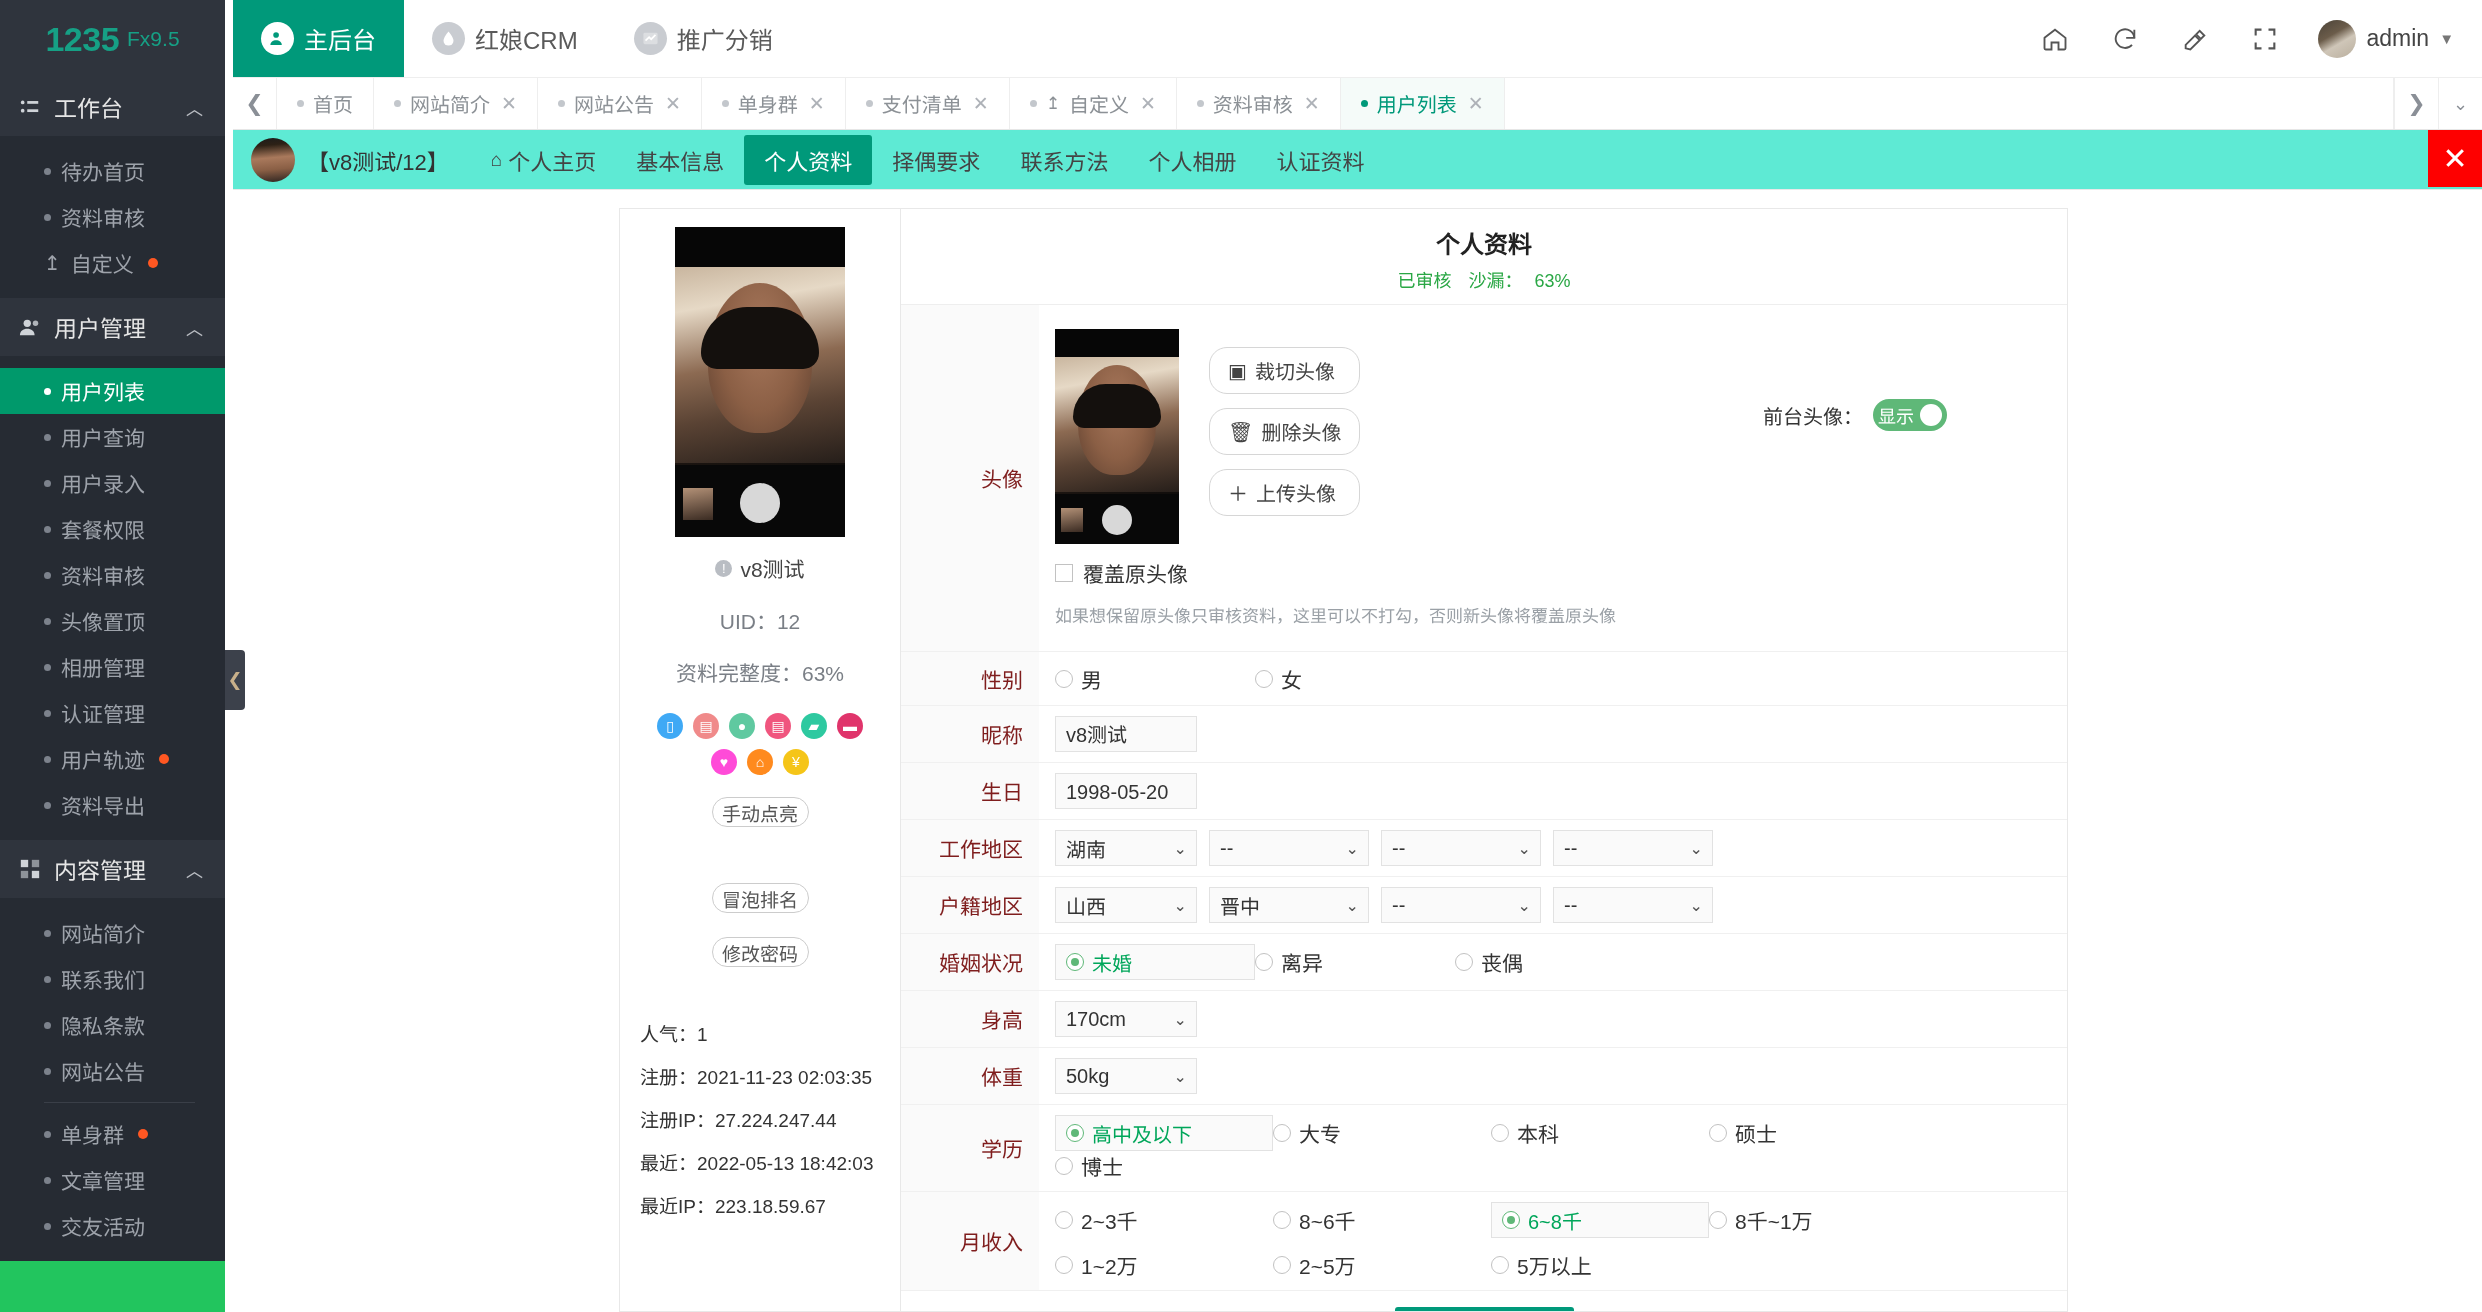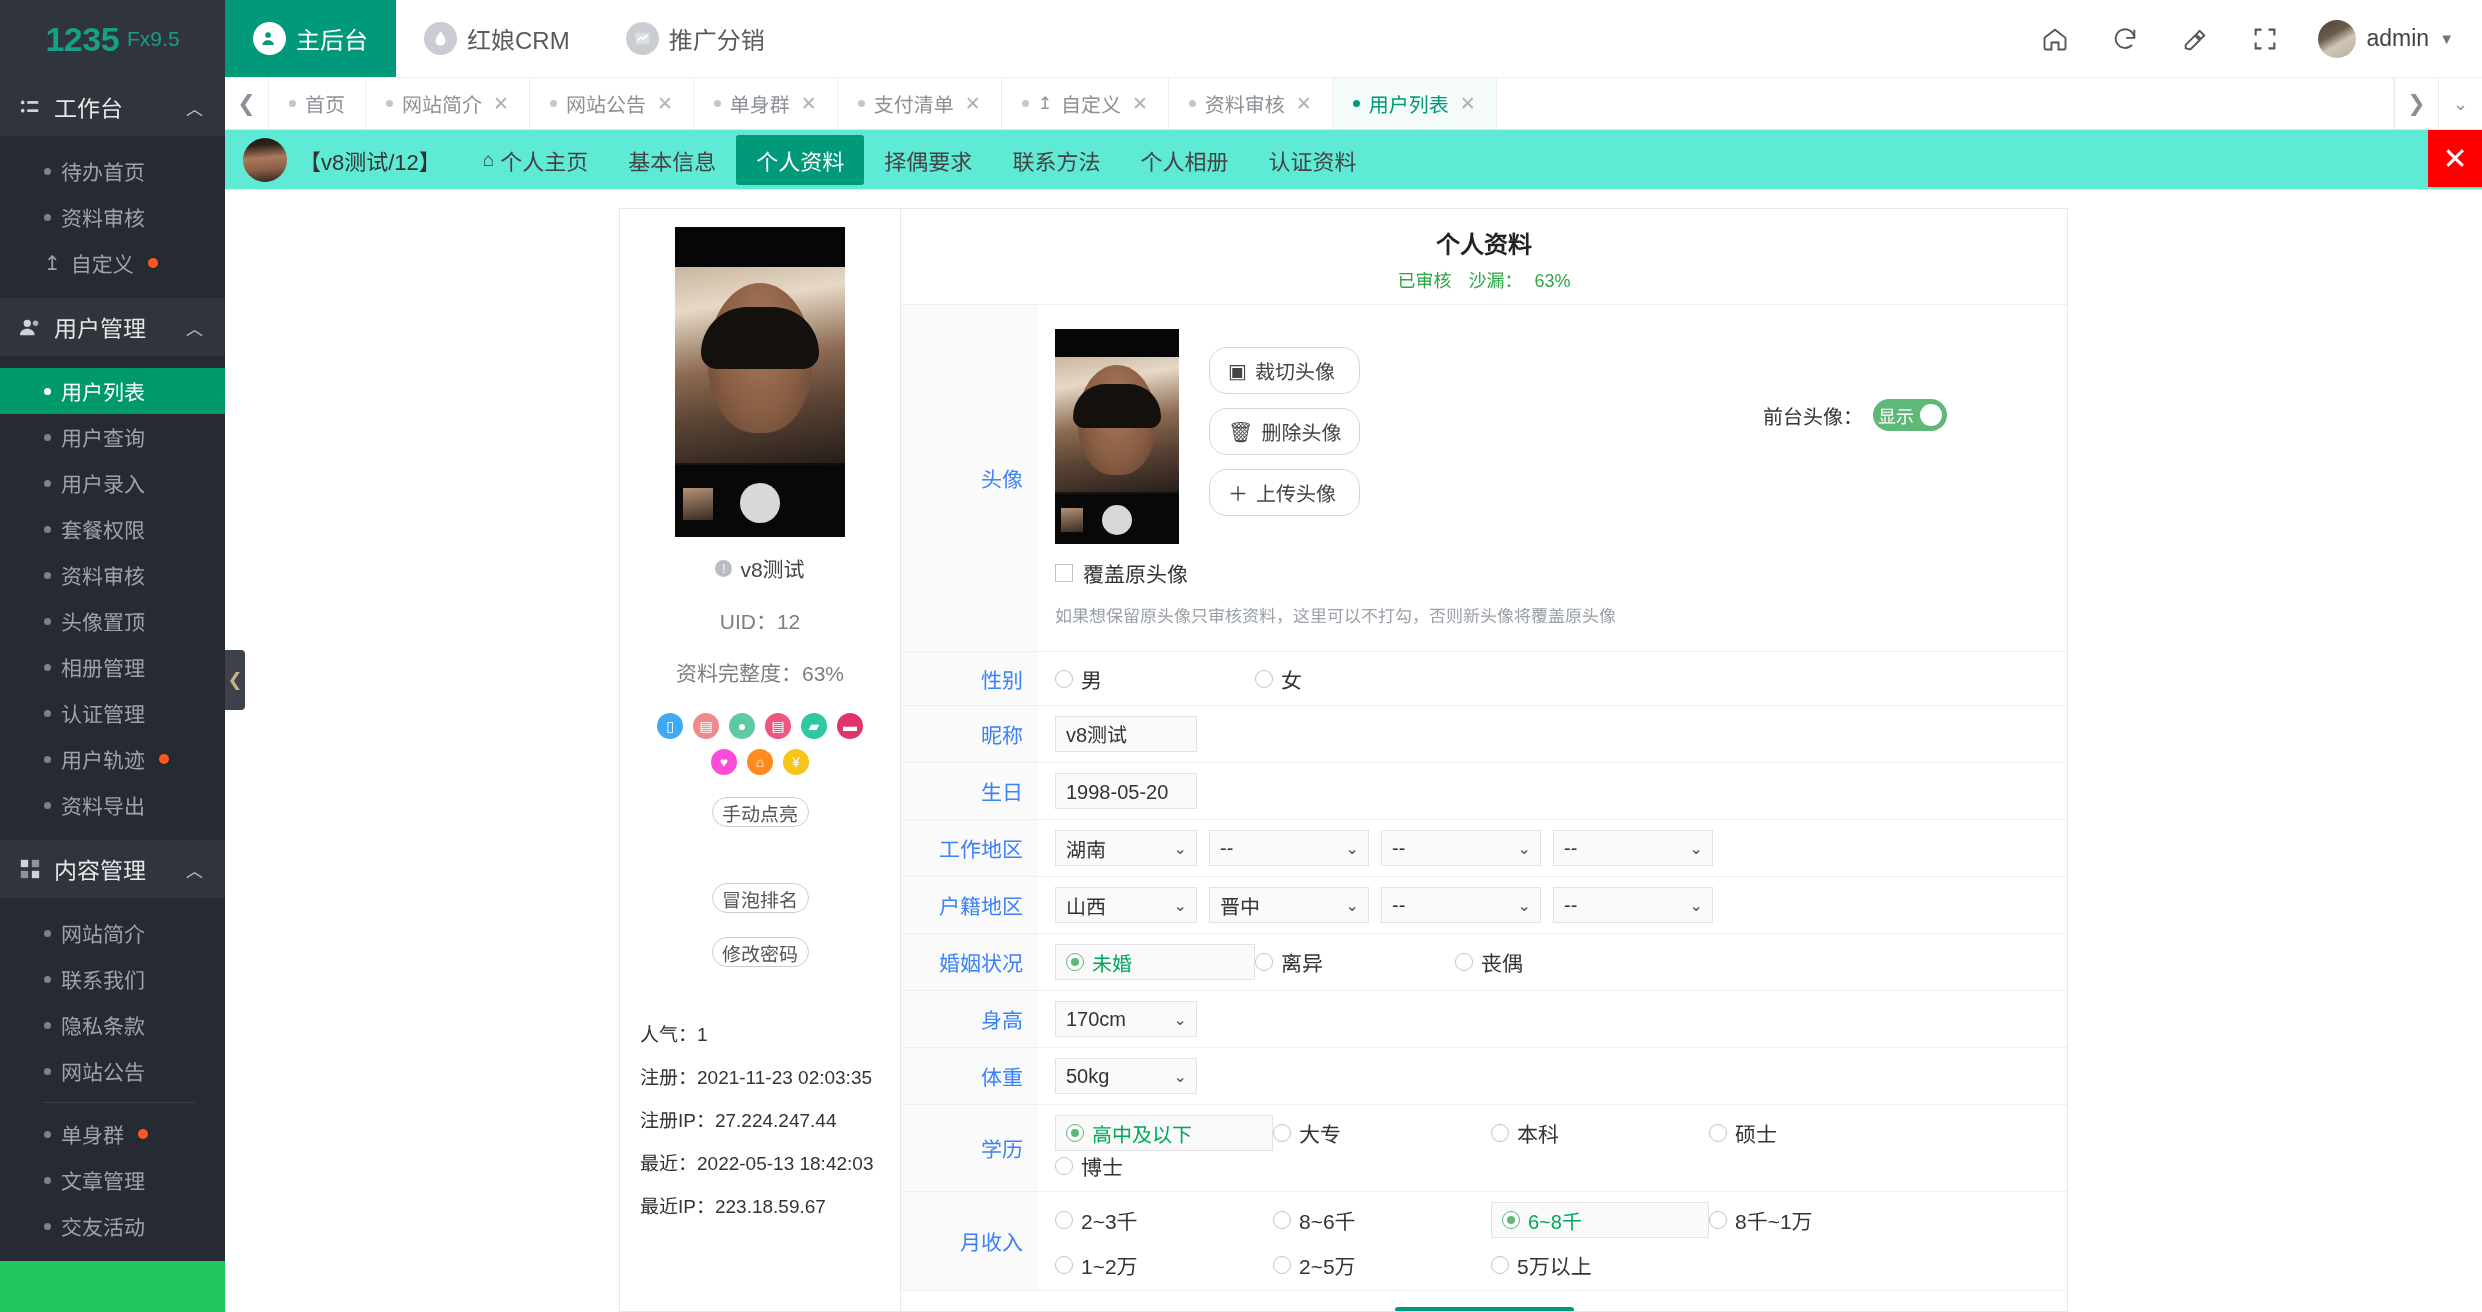--- a/index.html
+++ b/index.html
@@ -53,21 +53,21 @@
 
   .collapse-handle {
     position: absolute; left: 225px; top: 650px;
     width: 20px; height: 60px;
     background: #3c414b; border-radius: 0 4px 4px 0;
     display: flex; align-items: center; justify-content: center;
     color: #c8b08a; font-size: 18px; z-index: 40;
   }
 
   
-  .main { flex: 1; height: 1312px; position: relative; background: #fff; overflow: hidden; }
+  .main { flex: 1; height: 1312px; position: relative; background: #fff; overflow: hidden; padding-left: 8px; }
 
   
   .topbar {
     height: 78px; background: #fff; display: flex; align-items: stretch;
     border-bottom: 1px solid #eee;
   }
   .app-tab {
     display: flex; align-items: center; gap: 10px;
     padding: 0 28px; color: #5a5a5a; font-size: 24px;
   }
@@ -187,21 +187,21 @@
   }
   .fp-head { text-align: center; padding: 16px 0 12px; border-bottom: 1px solid #eee; }
   .fp-title { font-size: 24px; color: #222; font-weight: bold; }
   .fp-sub { font-size: 18px; color: #2aa745; margin-top: 6px; }
   .fp-sub span { margin: 0 6px; }
 
   .frow { display: flex; border-bottom: 1px solid #f0f0f0; min-height: 54px; align-items: stretch; }
   .flabel {
     width: 138px; flex: 0 0 138px; background: #fafafa;
     display: flex; align-items: center; justify-content: flex-end;
-    padding-right: 16px; font-size: 21px; color: #3b82f6;
+    padding-right: 16px; font-size: 21px; color: #7f1d1d;
   }
   .fval { flex: 1; display: flex; align-items: center; padding: 10px 0 10px 16px; flex-wrap: wrap; }
 
   .avatar-row .flabel { align-items: center; }
   .av-box { display: flex; align-items: flex-start; gap: 30px; padding: 14px 0 6px; width: 100%; }
   .av-img { width: 124px; height: 215px; position: relative; overflow: hidden; background: #000; flex: 0 0 124px; }
   .av-btns { display: flex; flex-direction: column; gap: 14px; padding-top: 18px; }
   .obtn {
     border: 1px solid #d6d6d6; border-radius: 18px; background: #fff;
     padding: 8px 18px; font-size: 20px; color: #444;

